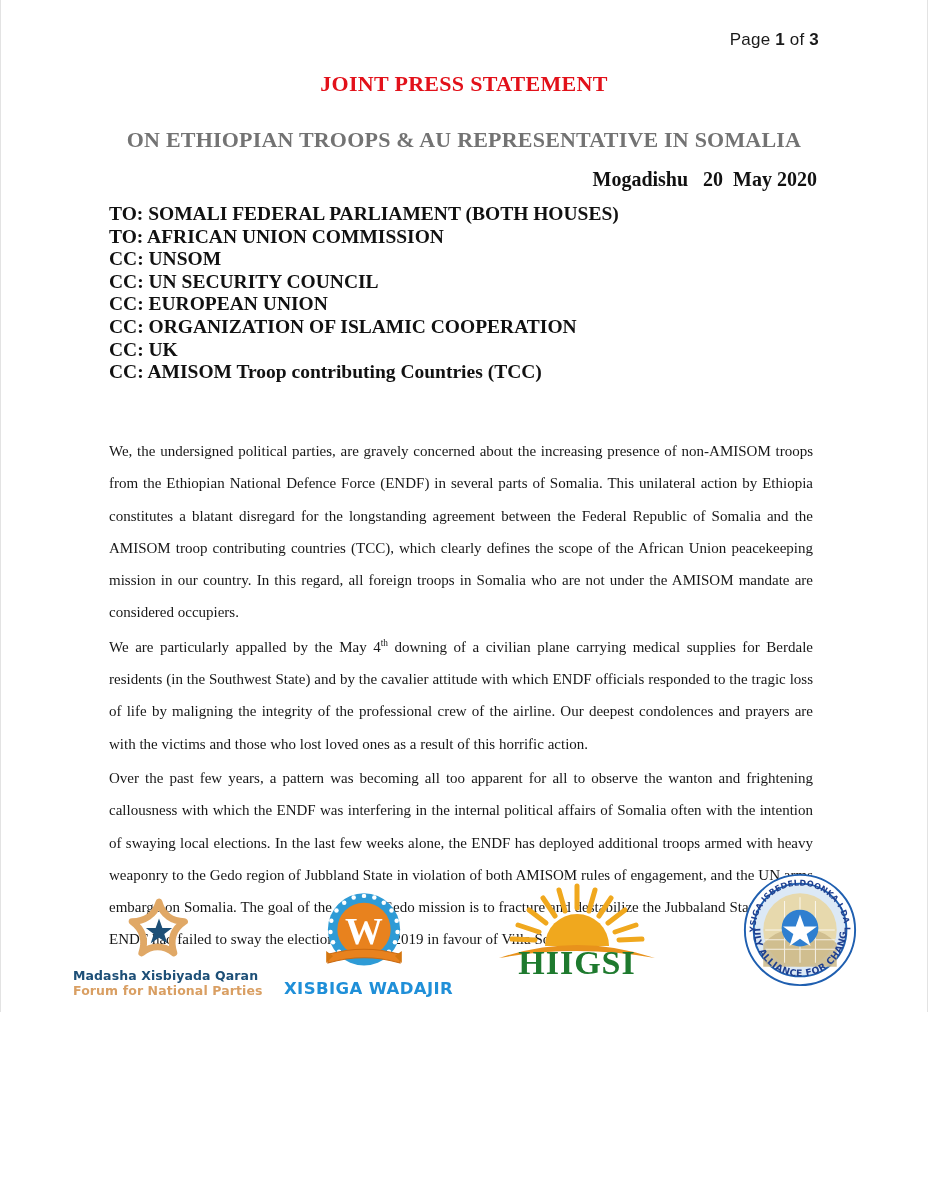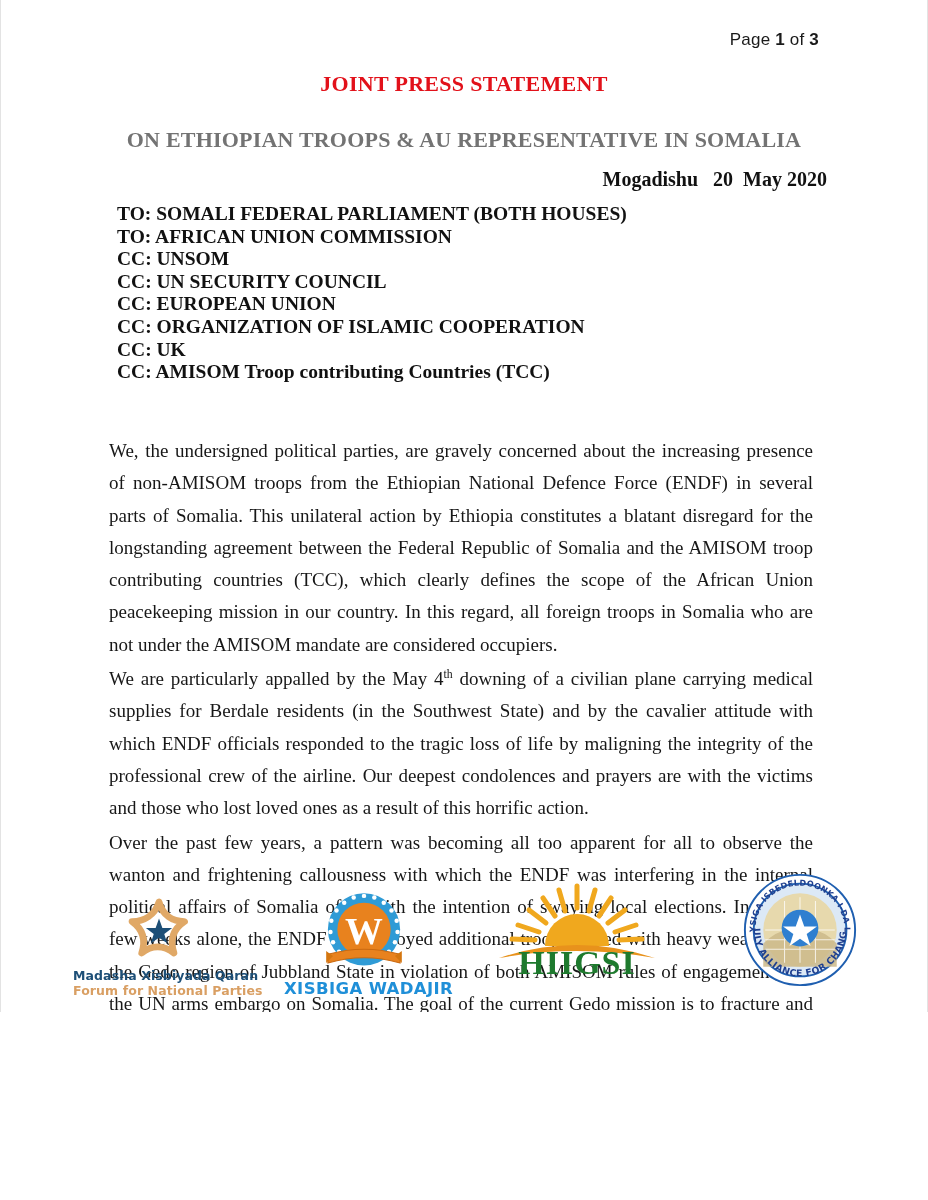--- a/index.html
+++ b/index.html
@@ -54,52 +54,51 @@
     font-weight: bold;
     color: #737373;
     letter-spacing: 0.2px;
     line-height: 1.25;
   }
 
   
   .dateline {
     position: absolute;
     top: 168px;
-    right: 100px;
+    right: 110px;
     font-size: 20px;
     font-weight: bold;
     color: #111111;
     white-space: pre;
   }
 
   
   .recipients {
     position: absolute;
     top: 203px;
     left: 108px;
     right: 108px;
   }
   .recipient-line {
     font-size: 19.5px;
     font-weight: bold;
     color: #111111;
     line-height: 22.6px;
     white-space: nowrap;
-    margin-left: 8px;
   }
 
   
   .body-block {
     position: absolute;
     top: 435px;
     left: 108px;
     width: 712px;
   }
   .para {
-    font-size: 19px;
+    font-size: 15px;
     color: #171717;
     text-align: justify;
     text-justify: inter-word;
     line-height: 32.3px;
     margin: 0 8px 2px 0;
   }
   .para sup {
     font-size: 0.62em;
     vertical-align: super;
     line-height: 0;

